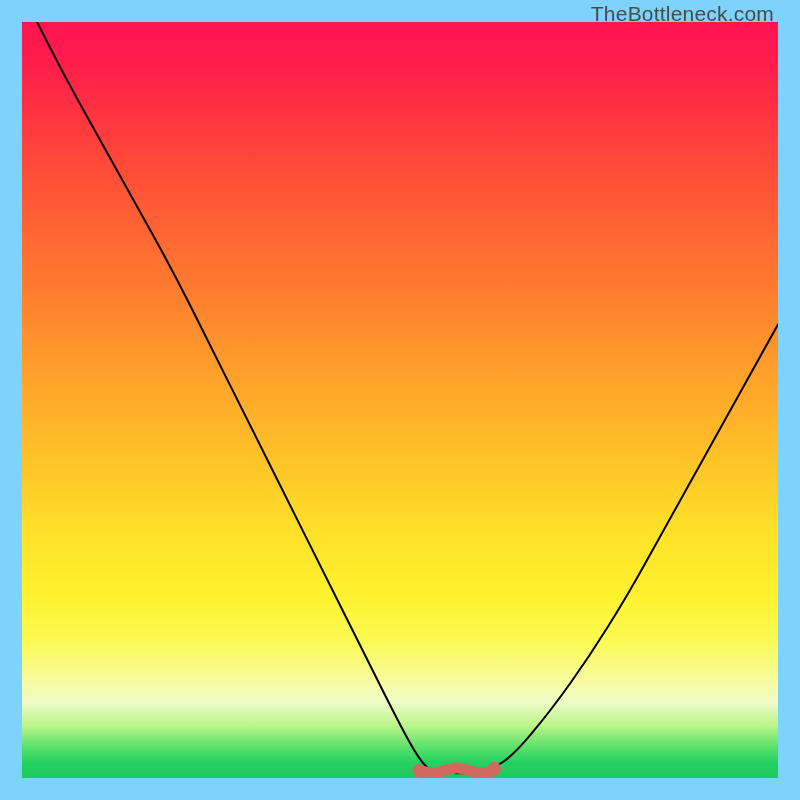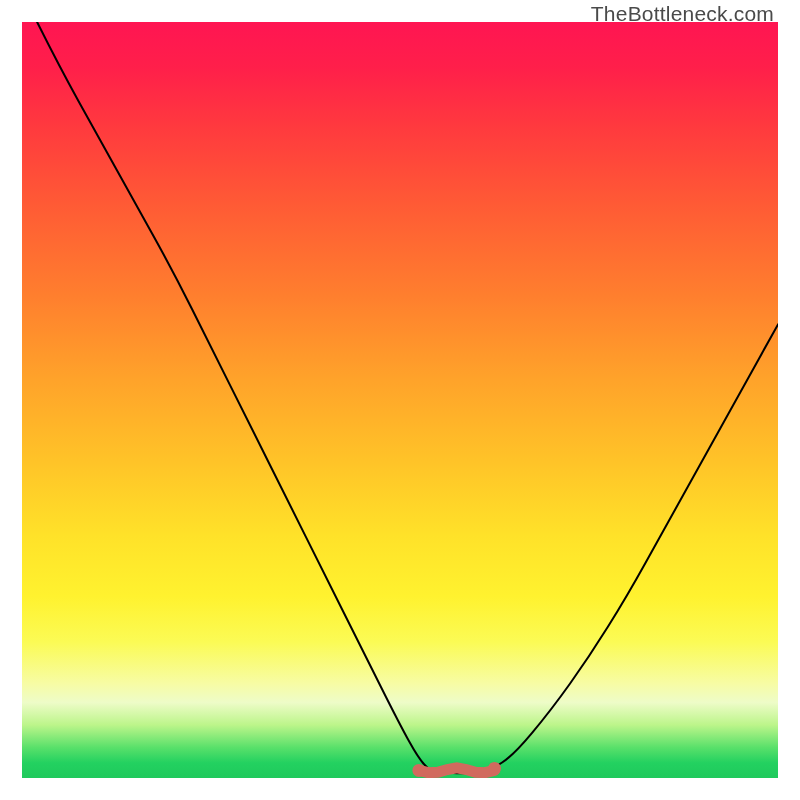--- a/index.html
+++ b/index.html
@@ -8,21 +8,21 @@
     width: 800px;
     height: 800px;
     overflow: hidden;
     background: #000;
     font-family: Arial, Helvetica, sans-serif;
   }
   .frame {
     position: relative;
     width: 800px;
     height: 800px;
-    background: #ffffff;
+    background: #7dd3fc;
   }
   .plot {
     position: absolute;
     left: 22px;
     top: 22px;
     width: 756px;
     height: 756px;
     
     background: linear-gradient(
       to bottom,

